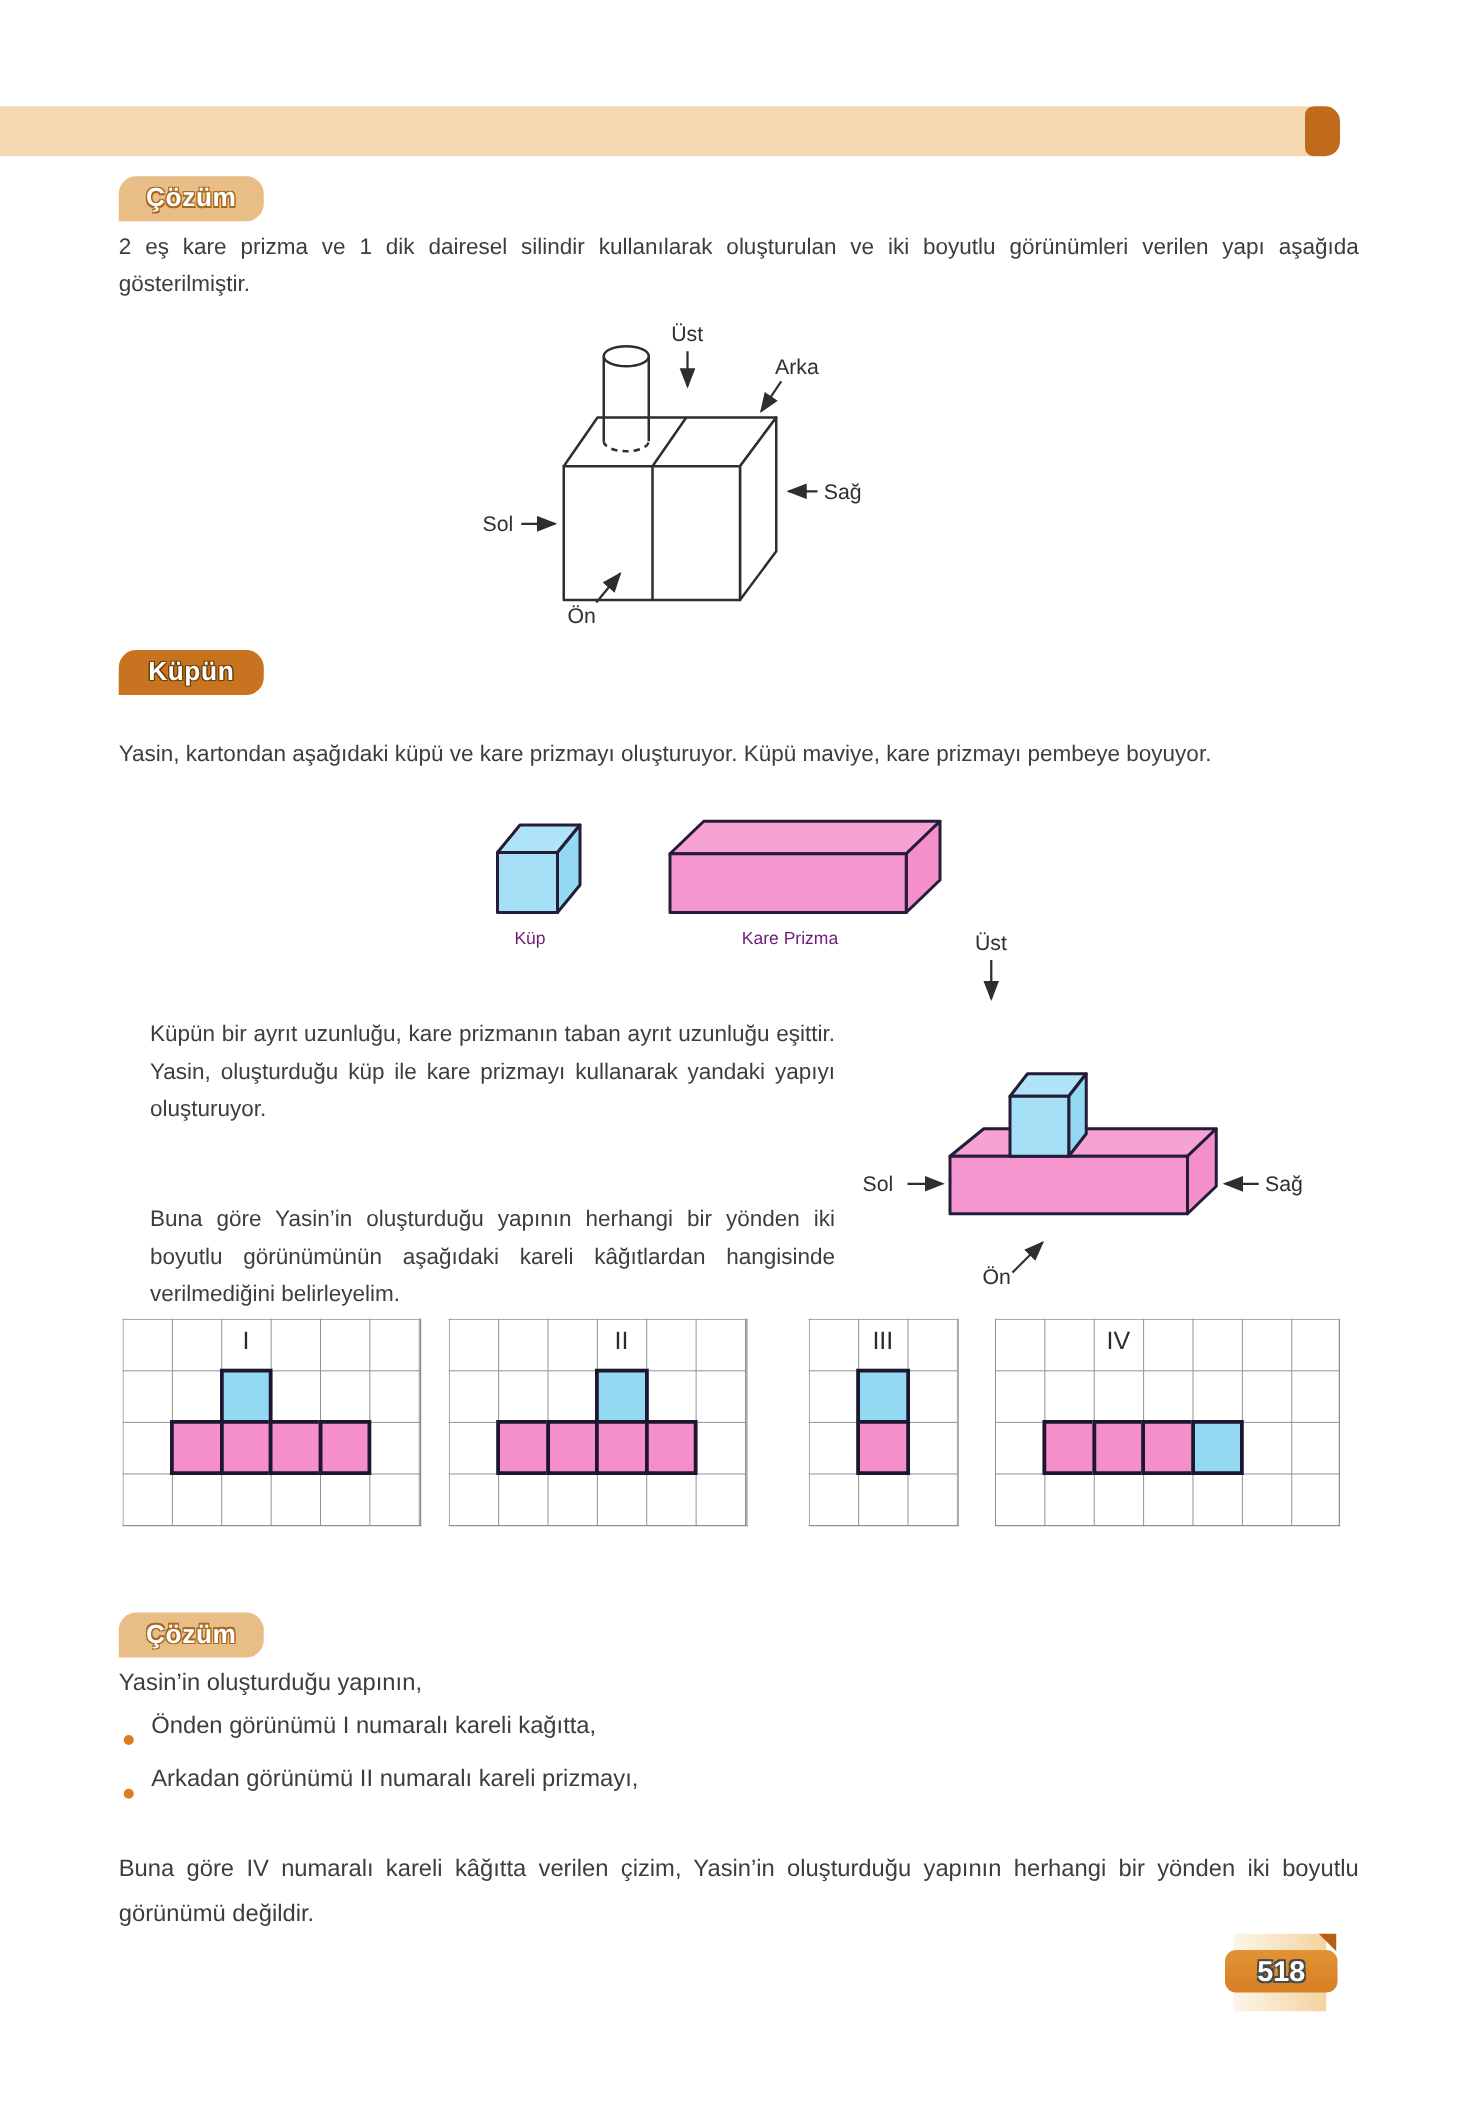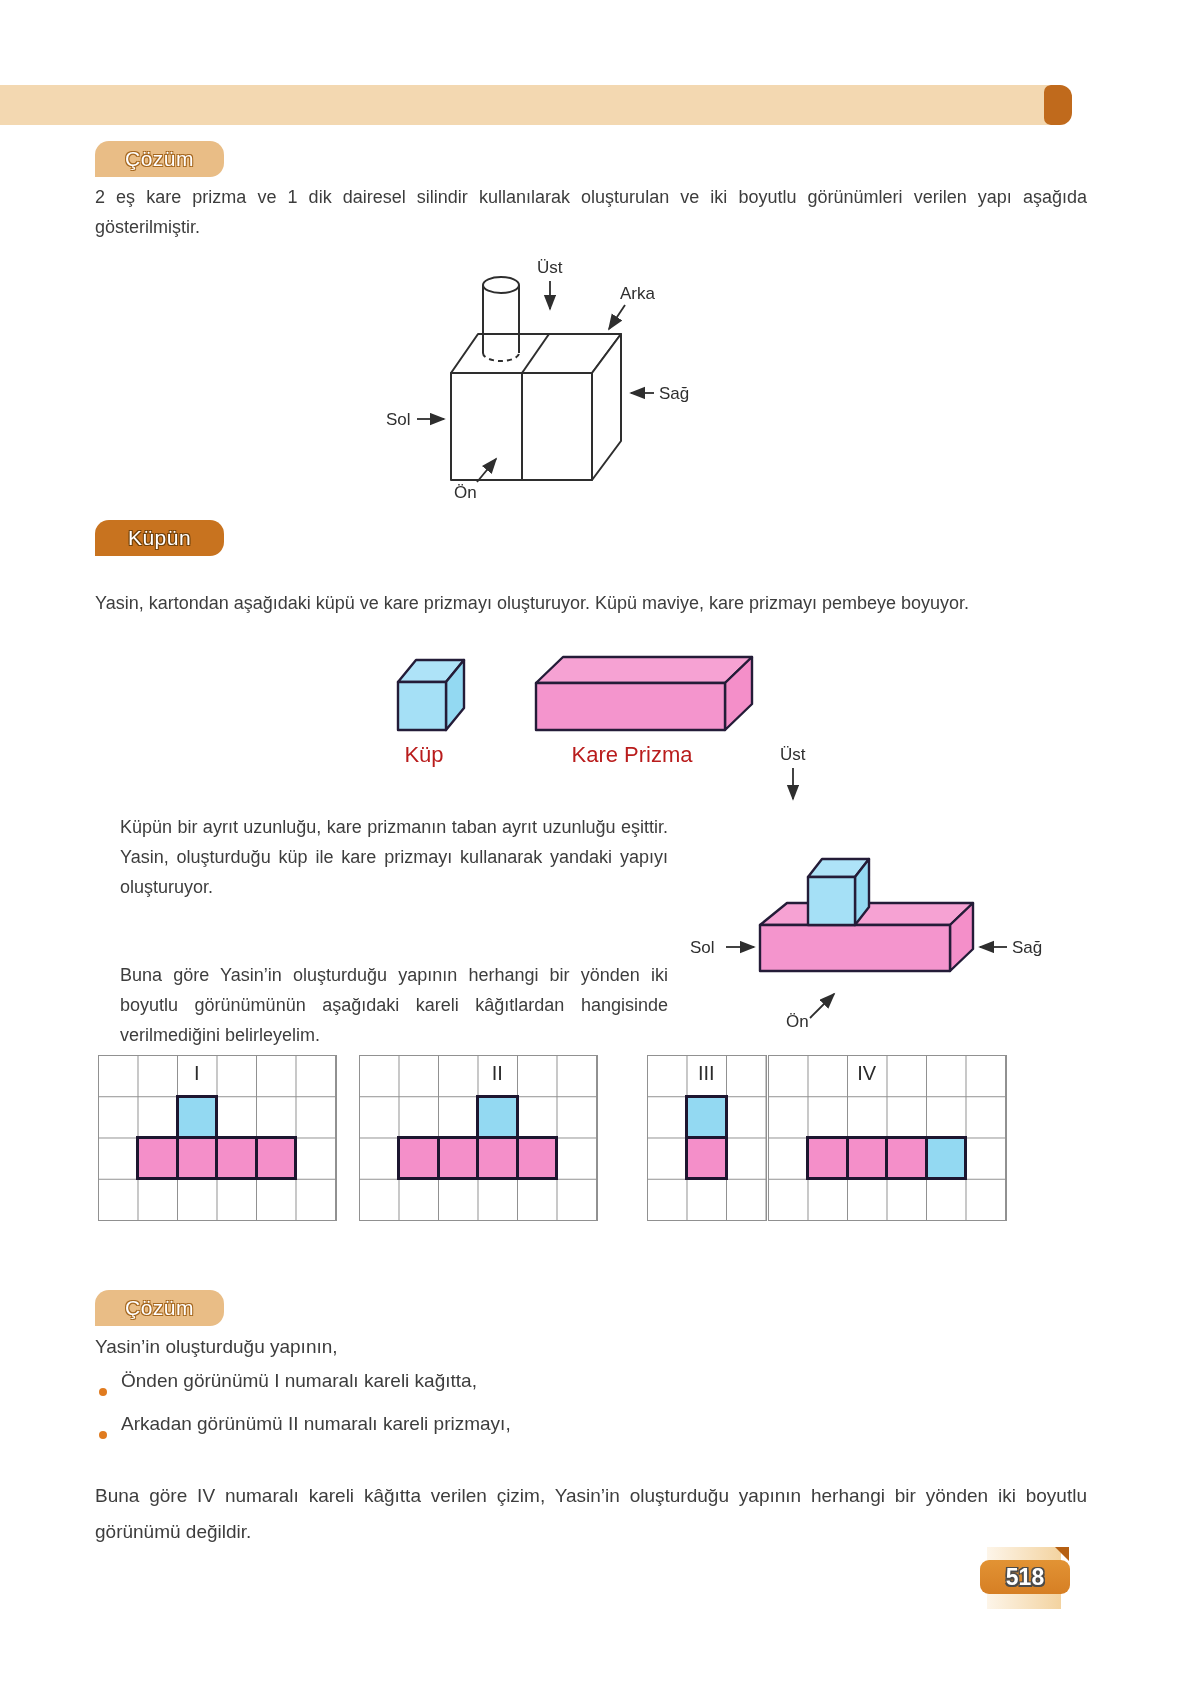--- a/index.html
+++ b/index.html
@@ -2,43 +2,43 @@
 <html><head>
 <meta charset="utf-8">
 <style>
   html,body{margin:0;padding:0;background:#ffffff;}
   body{width:1181px;height:1683px;position:relative;font-family:"Liberation Sans",sans-serif;color:#3d3d3d;overflow:hidden;}
   .abs{position:absolute;}
   
   .topbar{left:0;top:85px;width:1048px;height:40px;background:#f3d8b1;}
   .topbar-cap{left:1044px;top:85px;width:28px;height:40px;background:#c06a1c;border-radius:7px 12px 12px 7px;}
   
-  .badge{width:129px;height:36px;border-radius:14px 14px 14px 0;display:flex;align-items:center;justify-content:center;
-         font-weight:normal;font-size:21px;color:#fff;letter-spacing:.5px;}
+  .badge{width:116px;height:36px;border-radius:14px 14px 14px 0;display:flex;align-items:center;justify-content:center;
+         font-weight:bold;font-size:21px;color:#fff;letter-spacing:.5px;}
   .badge.tan{background:#e9bd86;text-shadow:-1px -1px 0 #a5671f,1px -1px 0 #a5671f,-1px 1px 0 #a5671f,1px 1px 0 #a5671f;}
   .badge.orange{background:#c8731f;text-shadow:-1px -1px 0 #70400a,1px -1px 0 #70400a,-1px 1px 0 #70400a,1px 1px 0 #70400a;}
   
   .para{font-size:18px;line-height:30px;text-align:justify;}
   .colpara{width:548px;margin-left:25px;}
   .sol-intro{font-size:19px;}
   .bullets{left:97px;top:1366px;width:990px;}
   .bullet{display:flex;align-items:flex-end;margin-bottom:13px;font-size:19px;line-height:30px;}
   .dot{flex:0 0 8px;width:8px;height:8px;border-radius:50%;background:#e07b1f;margin:11px 14px 0 2px;}
   .conclusion{left:95px;top:1478px;width:992px;font-size:19px;line-height:36px;text-align:justify;}
   
   .kgrid{position:absolute;top:1055px;height:165px;
      background-image:linear-gradient(to right,#909090 1px,transparent 1px),linear-gradient(to bottom,#909090 1px,transparent 1px);
      background-size:39.5px 41.25px;border-right:1px solid #909090;border-bottom:1px solid #909090;}
   .kgrid-label{position:absolute;width:39.5px;text-align:center;top:7px;font-size:20px;color:#2b2b2b;}
   .kcell{position:absolute;width:42.5px;height:44.2px;border:3px solid #1d1630;box-sizing:border-box;}
   .kcell.blue{background:#93d9f2;}
   .kcell.pink{background:#f48fc9;}
   
   svg text{font-family:"Liberation Sans",sans-serif;font-size:17px;fill:#2f2f2f;}
-  .shape-label{font-size:22px;text-align:center;color:#b91c1c;}
+  .shape-label{font-size:14px;text-align:center;color:#701a75;}
   
   .ribbon{left:987px;top:1547px;width:74px;height:62px;background:linear-gradient(90deg,#fdf5e9,#f3d3a0);}
   .ribbon-fold{left:1055px;top:1547px;width:0;height:0;border-top:14px solid #b55f12;border-left:14px solid transparent;}
   .pagebadge{left:980px;top:1560px;width:90px;height:34px;border-radius:9px;background:linear-gradient(180deg,#e29334,#d67f24);
      display:flex;align-items:center;justify-content:center;font-size:23px;font-weight:bold;color:#fff;
      text-shadow:-1.5px -1.5px 0 #4a4a4a,1.5px -1.5px 0 #4a4a4a,-1.5px 1.5px 0 #4a4a4a,1.5px 1.5px 0 #4a4a4a;}
 </style>
 </head>
 <body>
 
@@ -147,21 +147,21 @@
     <div class="kcell pink" style="left: 38px; top: 81px;"></div>
     <div class="kcell pink" style="left: 77.5px; top: 81px;"></div>
     <div class="kcell pink" style="left: 117px; top: 81px;"></div>
     <div class="kcell pink" style="left: 156.5px; top: 81px;"></div>
   </div>
 <div class="kgrid" style="left:647px;width:119px;">
     <div class="kgrid-label" style="left: 39.5px;">III</div>
     <div class="kcell blue" style="left: 38px; top: 39.75px;"></div>
     <div class="kcell pink" style="left: 38px; top: 81px;"></div>
   </div>
-<div class="kgrid" style="left:768px;width:238px;">
+<div class="kgrid" style="left:796px;width:238px;padding-left:37px;">
     <div class="kgrid-label" style="left: 79px;">IV</div>
     <div class="kcell pink" style="left: 38px; top: 81px;"></div>
     <div class="kcell pink" style="left: 77.5px; top: 81px;"></div>
     <div class="kcell pink" style="left: 117px; top: 81px;"></div>
     <div class="kcell blue" style="left: 156.5px; top: 81px;"></div>
   </div>
 
 <div class="abs badge tan" style="left:95px;top:1290px;">
   <span>Çözüm</span>
 </div>

